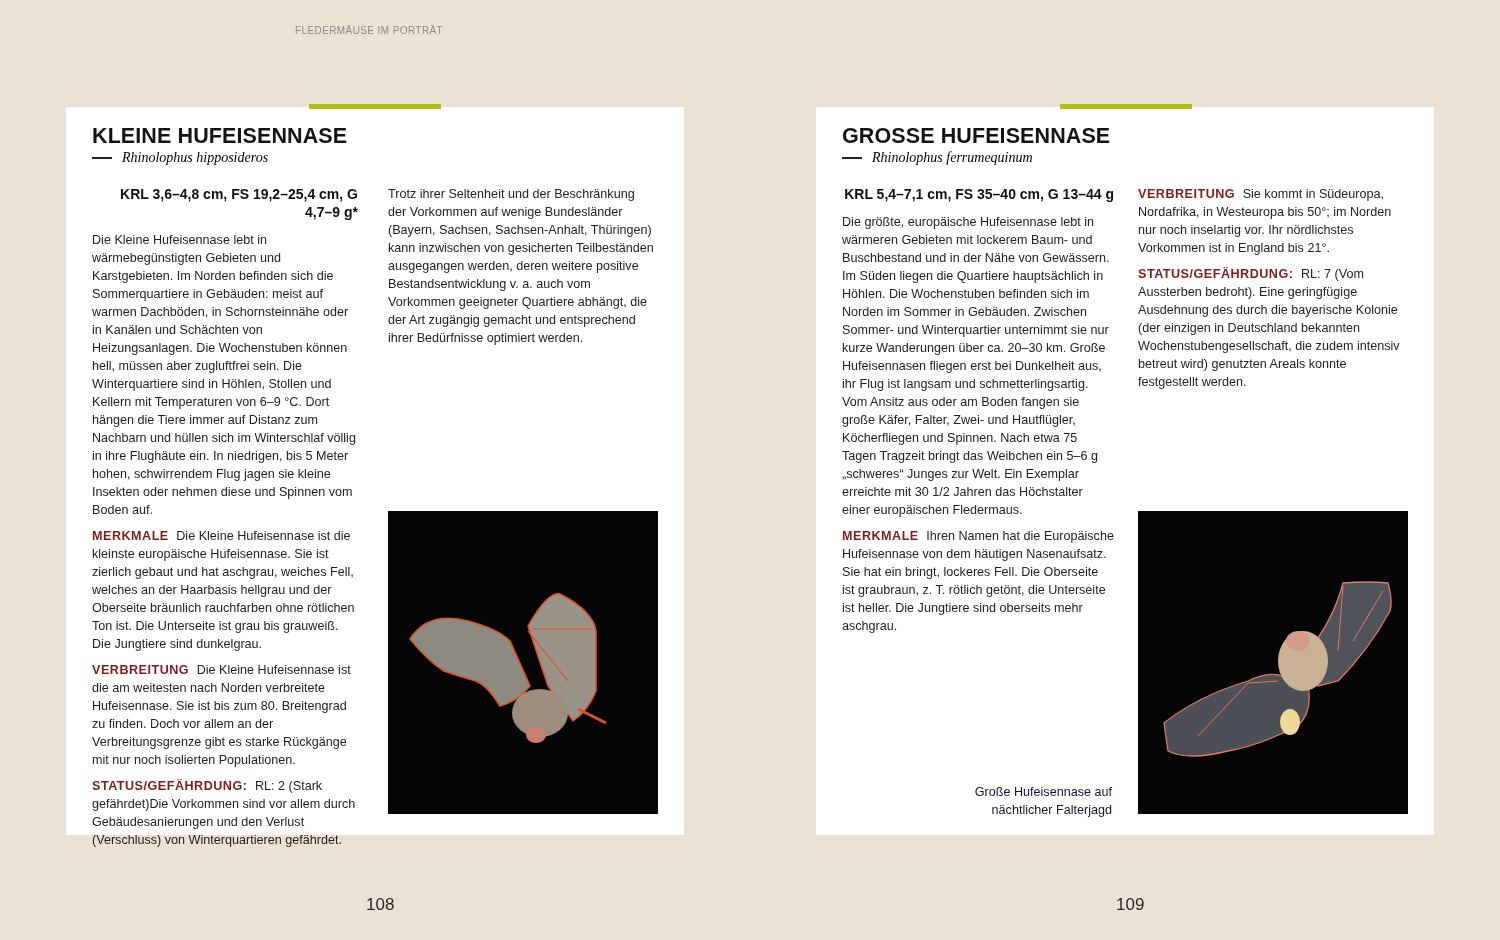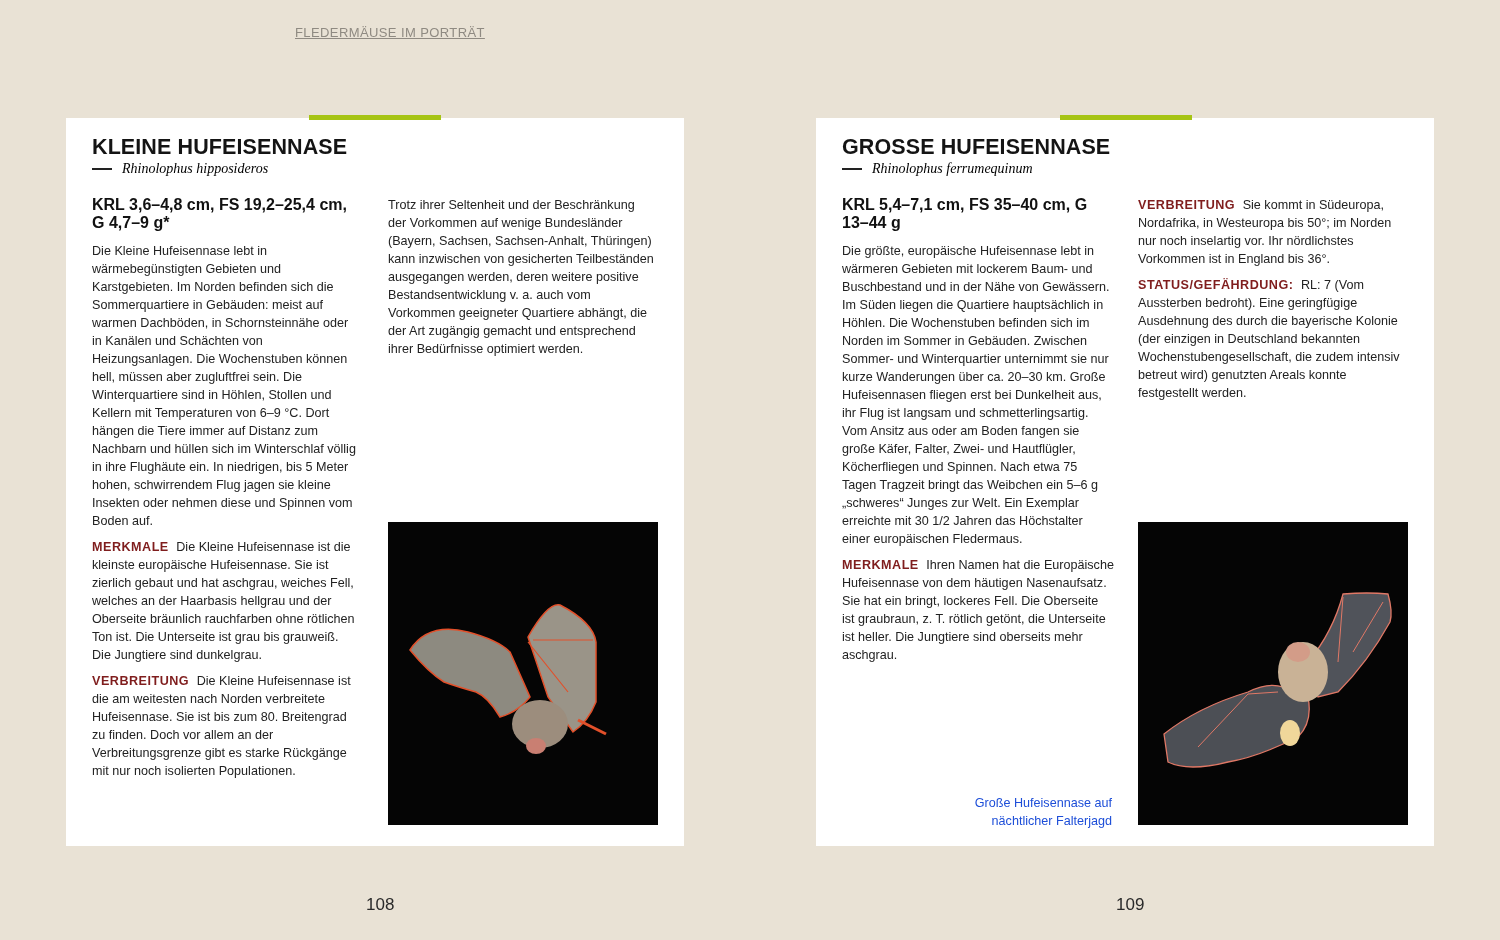--- a/index.html
+++ b/index.html
@@ -4,30 +4,29 @@
 <style>
   html, body { margin:0; padding:0; }
   body {
     width:1500px; height:940px; position:relative; overflow:hidden;
     background:#e9e2d5;
     font-family:"DejaVu Sans", sans-serif;
     color:#1c1c1c;
   }
   .running-head {
     position:absolute; left:295px; top:25px;
-    font-size:13px; letter-spacing:0.4px; color:#8f8a82;
+    font-size:10px; letter-spacing:0.4px; color:#8f8a82;
     font-family:"Liberation Sans", sans-serif;
-    text-decoration:underline;
   }
   .page-num {
     position:absolute; top:895px; font-size:17px; color:#2a2a2a;
     font-family:"Liberation Sans", sans-serif;
   }
   .card {
-    position:absolute; top:118px; width:618px; height:728px;
+    position:absolute; top:107px; width:618px; height:728px;
     background:#ffffff;
   }
   .accent {
     position:absolute; top:-3px; width:132px; height:5px; background:#a6c414;
   }
   .title {
     position:absolute; left:26px; top:17px;
     font-family:"Liberation Sans", sans-serif; font-weight:bold;
     font-size:21.5px; letter-spacing:0.1px; color:#141414;
     margin:0;
@@ -37,49 +36,50 @@
     font-family:"Liberation Serif", serif; font-style:italic; font-size:14px; color:#000000;
     display:flex; align-items:center;
   }
   .latin .dash { display:inline-block; width:20px; height:1.4px; background:#222; margin-right:10px; }
   .col {
     position:absolute; top:78px;
     font-family:"Liberation Sans", sans-serif;
     font-size:12.6px; line-height:18px; color:#222;
   }
   .col p { margin:0 0 8px 0; }
-  .measure { font-weight:bold; font-size:16px; margin-bottom:10px !important; color:#111; }
+  .measure { font-weight:bold; font-size:14px; margin-bottom:10px !important; color:#111;text-align:right; }
   .lbl { font-weight:bold; letter-spacing:0.5px; color:#7f1d1d; margin-right:4px; }
   .footnote { margin-top:40px !important; white-space:pre-line; }
   .photo {
     position:absolute; width:270px; height:303px; background:#050505; overflow:hidden;
   }
   .caption {
     position:absolute; text-align:right;
-    font-family:"Liberation Sans", sans-serif; font-size:12.6px; line-height:18px; color:#1d4ed8;
+    font-family:"Liberation Sans", sans-serif; font-size:12.6px; line-height:18px; color:#0f172a;
   }
 </style>
 </head>
 <body>
 
 <div class="running-head">FLEDERMÄUSE IM PORTRÄT</div>
 
 <div class="card" style="left:66px;">
   <div class="accent" style="left:243px;"></div>
   <h1 class="title">KLEINE HUFEISENNASE</h1>
   <div class="latin">
     <span class="dash"></span>
     <span>Rhinolophus hipposideros</span>
   </div>
 
   <div class="col" style="left:26px; width:266px;">
     <p class="measure">KRL 3,6–4,8 cm, FS 19,2–25,4 cm, G 4,7–9 g*</p>
     <p>Die Kleine Hufeisennase lebt in wärmebegünstigten Gebieten und Karstgebieten. Im Norden befinden sich die Sommerquartiere in Gebäuden: meist auf warmen Dachböden, in Schornsteinnähe oder in Kanälen und Schächten von Heizungsanlagen. Die Wochenstuben können hell, müssen aber zugluftfrei sein. Die Winterquartiere sind in Höhlen, Stollen und Kellern mit Temperaturen von 6–9 °C. Dort hängen die Tiere immer auf Distanz zum Nachbarn und hüllen sich im Winterschlaf völlig in ihre Flughäute ein. In niedrigen, bis 5 Meter hohen, schwirrendem Flug jagen sie kleine Insekten oder nehmen diese und Spinnen vom Boden auf.</p>
     <p><span class="lbl">MERKMALE</span> <span>Die Kleine Hufeisennase ist die kleinste europäische Hufeisennase. Sie ist zierlich gebaut und hat aschgrau, weiches Fell, welches an der Haarbasis hellgrau und der Oberseite bräunlich rauchfarben ohne rötlichen Ton ist. Die Unterseite ist grau bis grauweiß. Die Jungtiere sind dunkelgrau.</span></p>
     <p><span class="lbl">VERBREITUNG</span> <span>Die Kleine Hufeisennase ist die am weitesten nach Norden verbreitete Hufeisennase. Sie ist bis zum 80. Breitengrad zu finden. Doch vor allem an der Verbreitungsgrenze gibt es starke Rückgänge mit nur noch isolierten Populationen.</span></p>
+    <p><span class="lbl">STATUS/GEFÄHRDUNG:</span> <span>RL: 2 (Stark gefährdet)Die Vorkommen sind vor allem durch Gebäudesanierungen und den Verlust (Verschluss) von Winterquartieren gefährdet.</span></p>
   </div>
 
   <div class="col" style="left:322px; width:268px;">
     <p>Trotz ihrer Seltenheit und der Beschränkung der Vorkommen auf wenige Bundesländer (Bayern, Sachsen, Sachsen-Anhalt, Thüringen) kann inzwischen von gesicherten Teilbeständen ausgegangen werden, deren weitere positive Bestandsentwicklung v. a. auch vom Vorkommen geeigneter Quartiere abhängt, die der Art zugängig gemacht und entsprechend ihrer Bedürfnisse optimiert werden.</p>
   </div>
 
   <div class="photo" style="left:322px; top:404px;" title="Kleine Hufeisennase im Flug">
     <svg width="270" height="303" viewBox="0 0 270 303">
       <rect width="270" height="303" fill="#050505"></rect>
       <path d="M22,128 Q40,100 80,110 Q110,118 122,130 L142,175 Q130,190 112,195 Q100,175 88,170 Q70,165 56,160 Q40,150 22,128 Z" fill="#8d8a80" stroke="#e2502a" stroke-width="1.5"></path>
@@ -101,21 +101,21 @@
     <span>Rhinolophus ferrumequinum</span>
   </div>
 
   <div class="col" style="left:26px; width:272px;">
     <p class="measure">KRL 5,4–7,1 cm, FS 35–40 cm, G 13–44 g</p>
     <p>Die größte, europäische Hufeisennase lebt in wärmeren Gebieten mit lockerem Baum- und Buschbestand und in der Nähe von Gewässern. Im Süden liegen die Quartiere hauptsächlich in Höhlen. Die Wochenstuben befinden sich im Norden im Sommer in Gebäuden. Zwischen Sommer- und Winterquartier unternimmt sie nur kurze Wanderungen über ca. 20–30 km. Große Hufeisennasen fliegen erst bei Dunkelheit aus, ihr Flug ist langsam und schmetterlingsartig. Vom Ansitz aus oder am Boden fangen sie große Käfer, Falter, Zwei- und Hautflügler, Köcherfliegen und Spinnen. Nach etwa 75 Tagen Tragzeit bringt das Weibchen ein 5–6 g „schweres“ Junges zur Welt. Ein Exemplar erreichte mit 30 1/2 Jahren das Höchstalter einer europäischen Fledermaus.</p>
     <p><span class="lbl">MERKMALE</span> <span>Ihren Namen hat die Europäische Hufeisennase von dem häutigen Nasenaufsatz. Sie hat ein bringt, lockeres Fell. Die Oberseite ist graubraun, z. T. rötlich getönt, die Unterseite ist heller. Die Jungtiere sind oberseits mehr aschgrau.</span></p>
   </div>
 
   <div class="col" style="left:322px; width:272px;">
-    <p><span class="lbl">VERBREITUNG</span> <span>Sie kommt in Südeuropa, Nordafrika, in Westeuropa bis 50°; im Norden nur noch inselartig vor. Ihr nördlichstes Vorkommen ist in England bis 36°.</span></p>
+    <p><span class="lbl">VERBREITUNG</span> <span>Sie kommt in Südeuropa, Nordafrika, in Westeuropa bis 50°; im Norden nur noch inselartig vor. Ihr nördlichstes Vorkommen ist in England bis 21°.</span></p>
     <p><span class="lbl">STATUS/GEFÄHRDUNG:</span> <span>RL: 7 (Vom Aussterben bedroht). Eine geringfügige Ausdehnung des durch die bayerische Kolonie (der einzigen in Deutschland bekannten Wochenstubengesellschaft, die zudem intensiv betreut wird) genutzten Areals konnte festgestellt werden.</span></p>
   </div>
 
   <div class="caption" style="left:126px; top:676px; width:170px;">Große Hufeisennase auf nächtlicher Falterjagd</div>
 
   <div class="photo" style="left:322px; top:404px;" title="Große Hufeisennase bei der Falterjagd">
     <svg width="270" height="303" viewBox="0 0 270 303">
       <rect width="270" height="303" fill="#050505"></rect>
       <path d="M26,212 Q60,185 110,170 Q130,160 145,165 L170,175 Q175,200 160,215 Q120,235 90,240 Q50,250 30,240 Z" fill="#4c4f55" stroke="#e07866" stroke-width="1.3"></path>
       <path d="M170,140 Q195,110 205,72 Q230,70 250,72 Q255,90 252,100 Q230,140 200,170 L180,175 Z" fill="#50535a" stroke="#e07866" stroke-width="1.3"></path>

